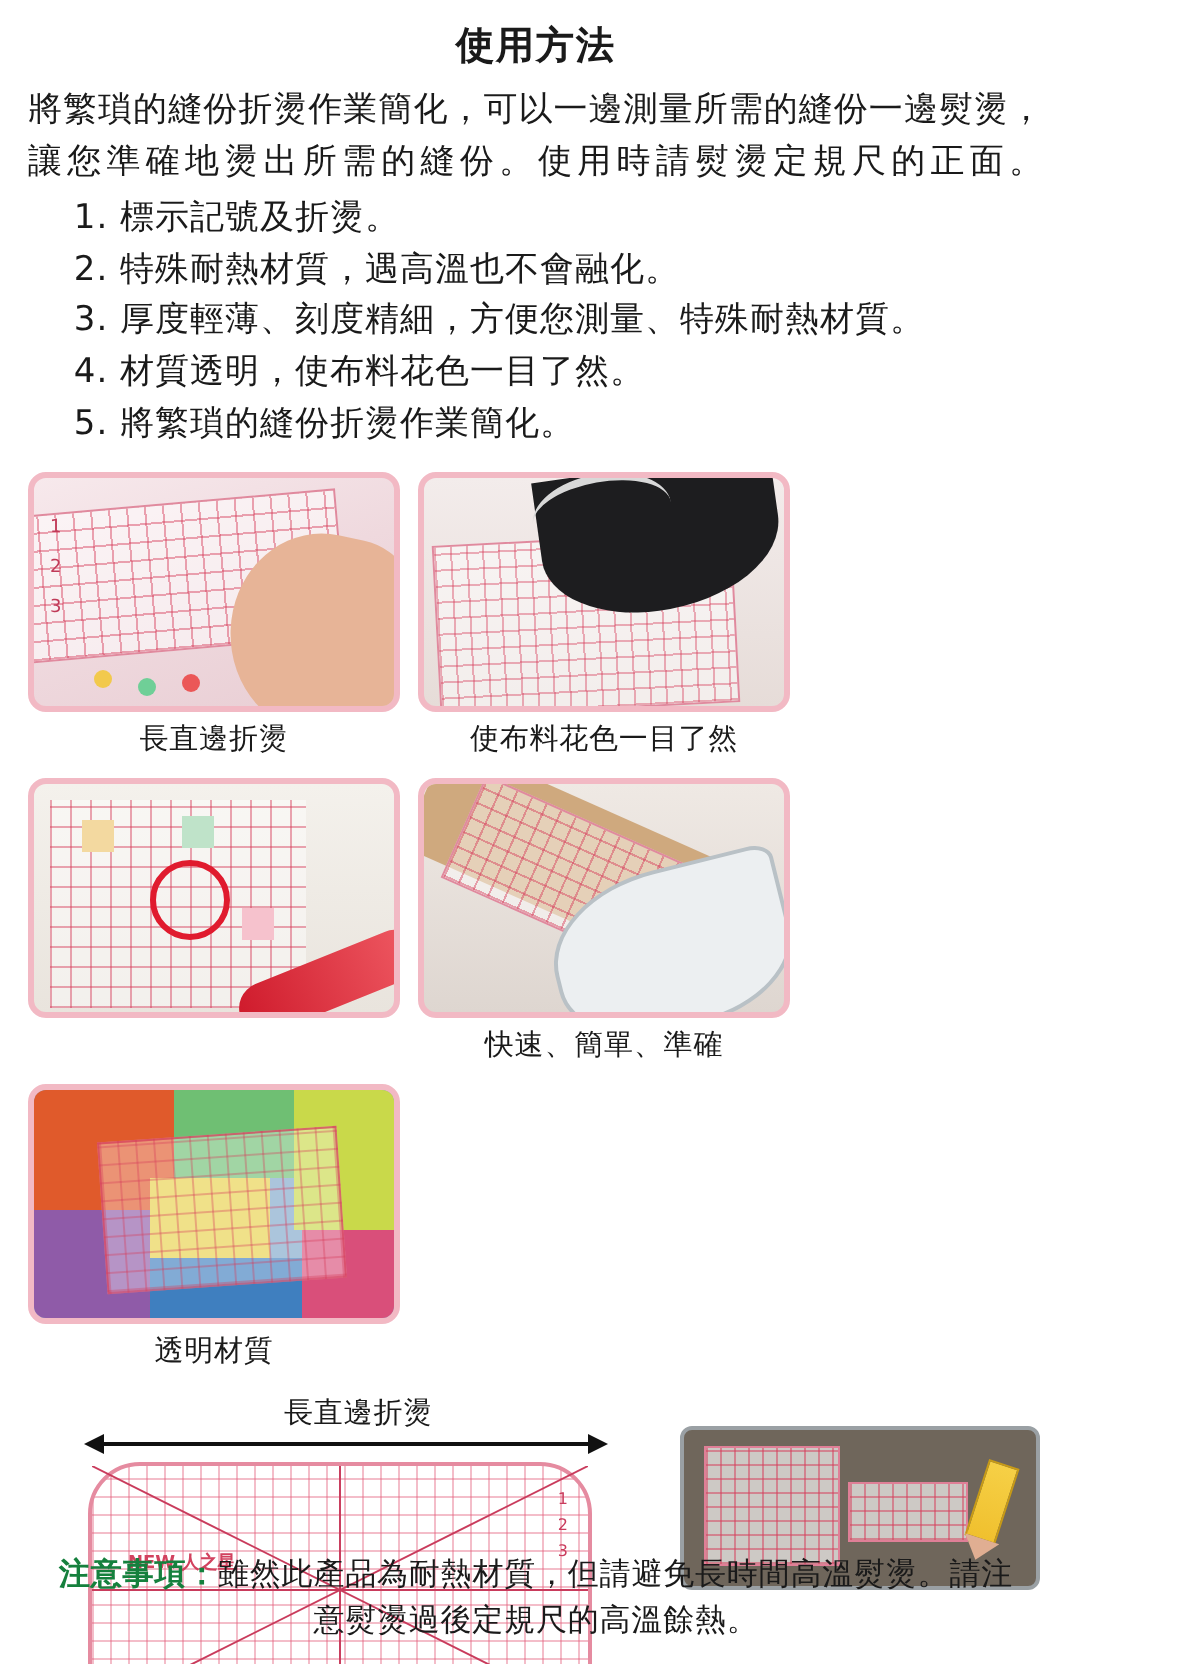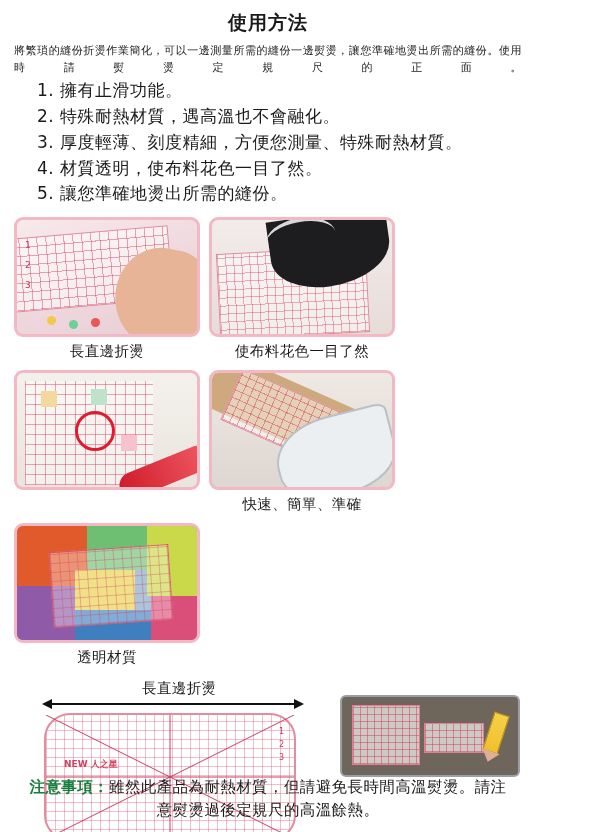--- a/index.html
+++ b/index.html
@@ -17,21 +17,21 @@
     padding: 6px 14px 16px 14px;
   }
   h2.section-title {
     text-align: center;
     font-size: 19px;
     font-weight: bold;
     margin: 4px 0 6px 0;
     letter-spacing: 1px;
   }
   p.intro {
-    font-size: 11px;
+    font-size: 17px;
     line-height: 1.55;
     margin: 0 0 2px 0;
     text-align: justify;
     text-align-last: justify;
     letter-spacing: 0.5px;
   }
   ol.features {
     margin: 2px 0 10px 0;
     padding-left: 46px;
     font-size: 17px;
@@ -261,25 +261,25 @@
 </style>
 </head>
 <body>
 
 <div class="page">
 
   <h2 class="section-title">使用方法</h2>
   <p class="intro">將繁瑣的縫份折燙作業簡化，可以一邊測量所需的縫份一邊熨燙，讓您準確地燙出所需的縫份。使用時請熨燙定規尺的正面。</p>
 
   <ol class="features">
-    <li>擁有止滑功能。</li>
+    <li>標示記號及折燙。</li>
     <li>特殊耐熱材質，遇高溫也不會融化。</li>
     <li>厚度輕薄、刻度精細，方便您測量、特殊耐熱材質。</li>
     <li>材質透明，使布料花色一目了然。</li>
-    <li>讓您準確地燙出所需的縫份。</li>
+    <li>將繁瑣的縫份折燙作業簡化。</li>
   </ol>
 
   <div class="photo-grid">
 
     <div class="photo-cell">
       <div class="photo p1">
         <div class="ruler"></div>
         <div class="num" style="left:8px;top:20px;">1</div>
         <div class="num" style="left:8px;top:40px;">2</div>
         <div class="num" style="left:8px;top:60px;">3</div>

